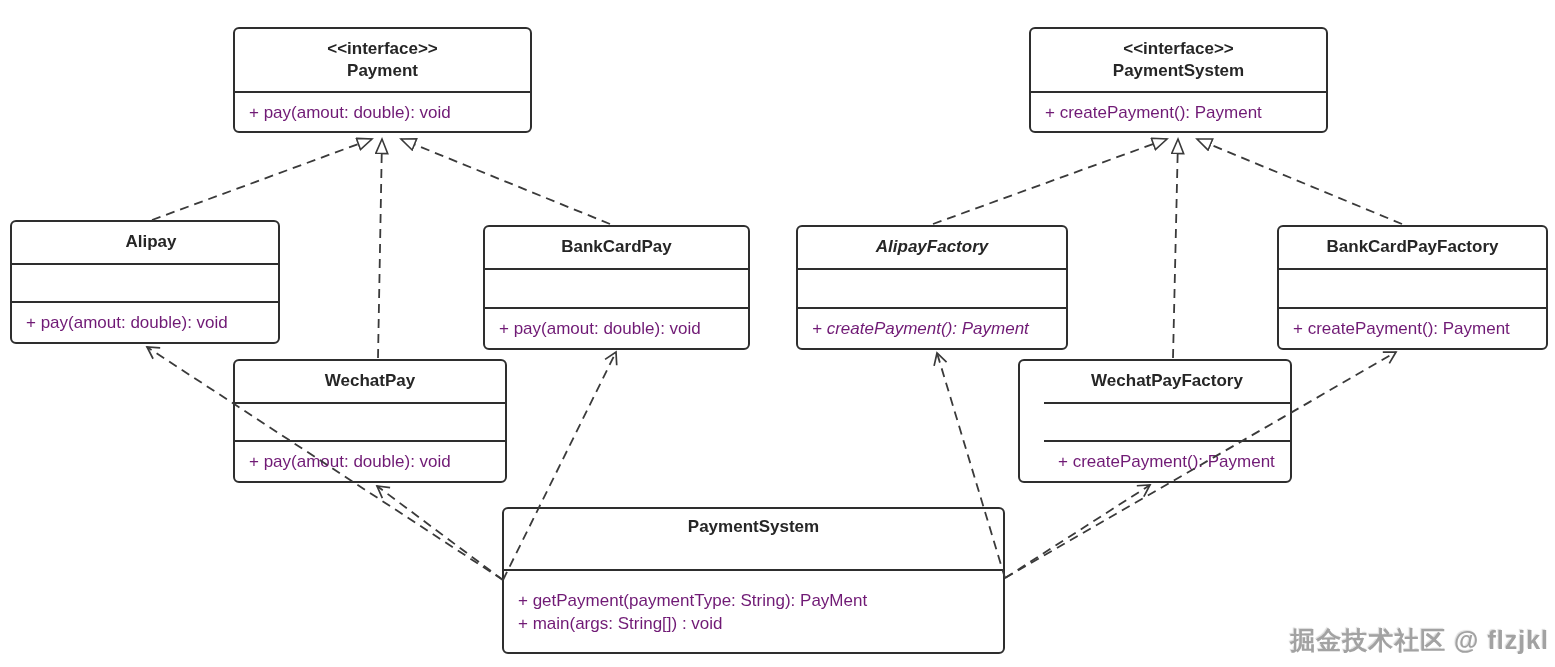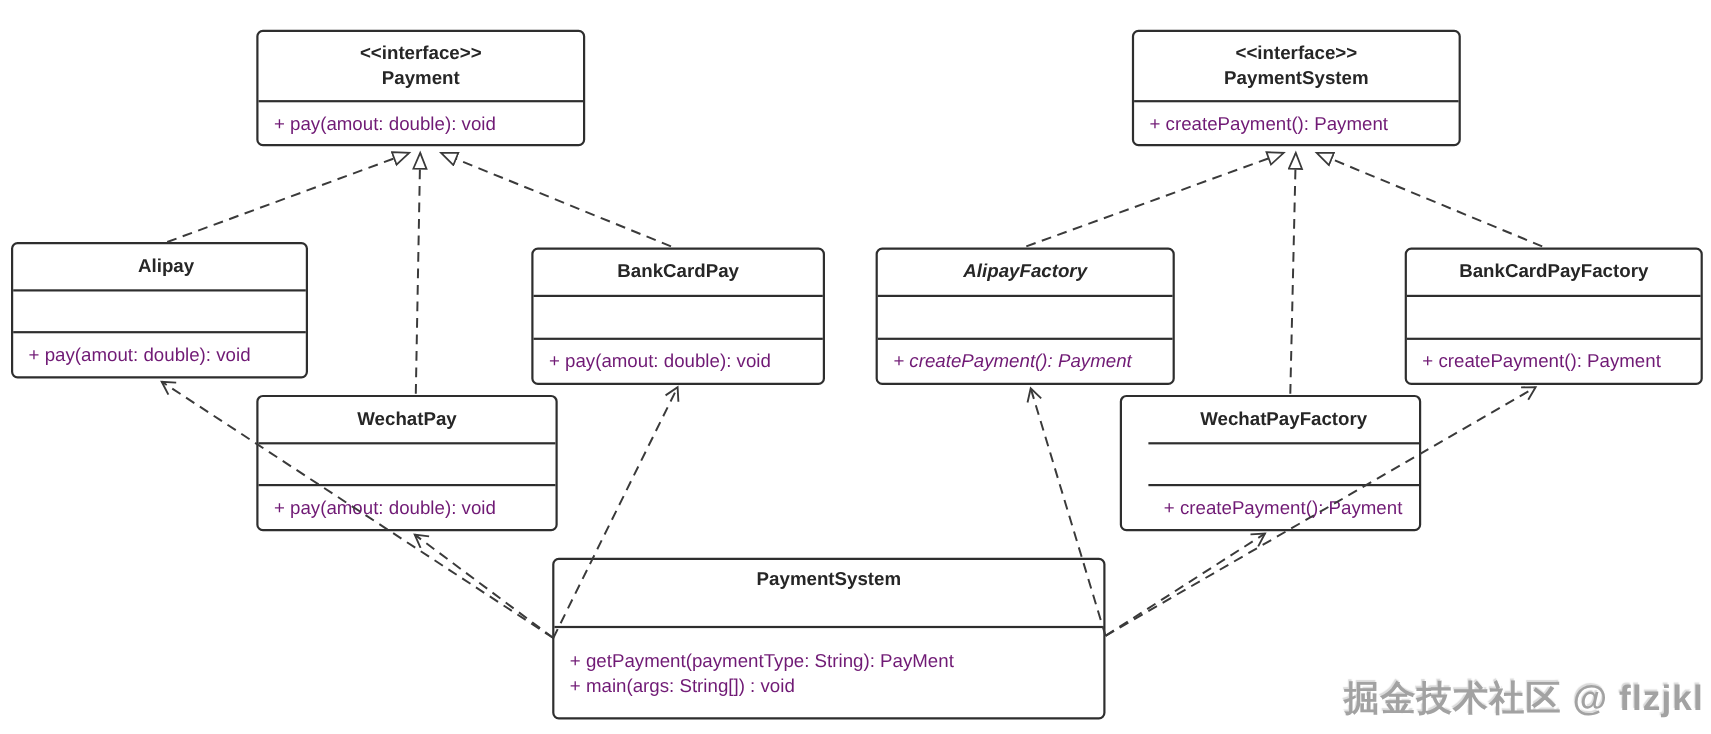--- a/index.html
+++ b/index.html
@@ -57,21 +57,21 @@
   .edge {
     stroke: #3a3a3a;
     stroke-width: 1.8;
     stroke-dasharray: 9 6;
     fill: none;
   }
   #watermark {
     position: absolute;
     right: 6px;
     bottom: 10px;
-    font-size: 32px;
+    font-size: 25px;
     font-weight: bold;
     color: #a2a2a2;
     text-shadow: 2px 2px 1px rgba(255,255,255,0.95), -1px -1px 1px rgba(150,150,150,0.35);
     z-index: 3;
     letter-spacing: 1px;
   }
 </style>
 </head>
 <body>
 

